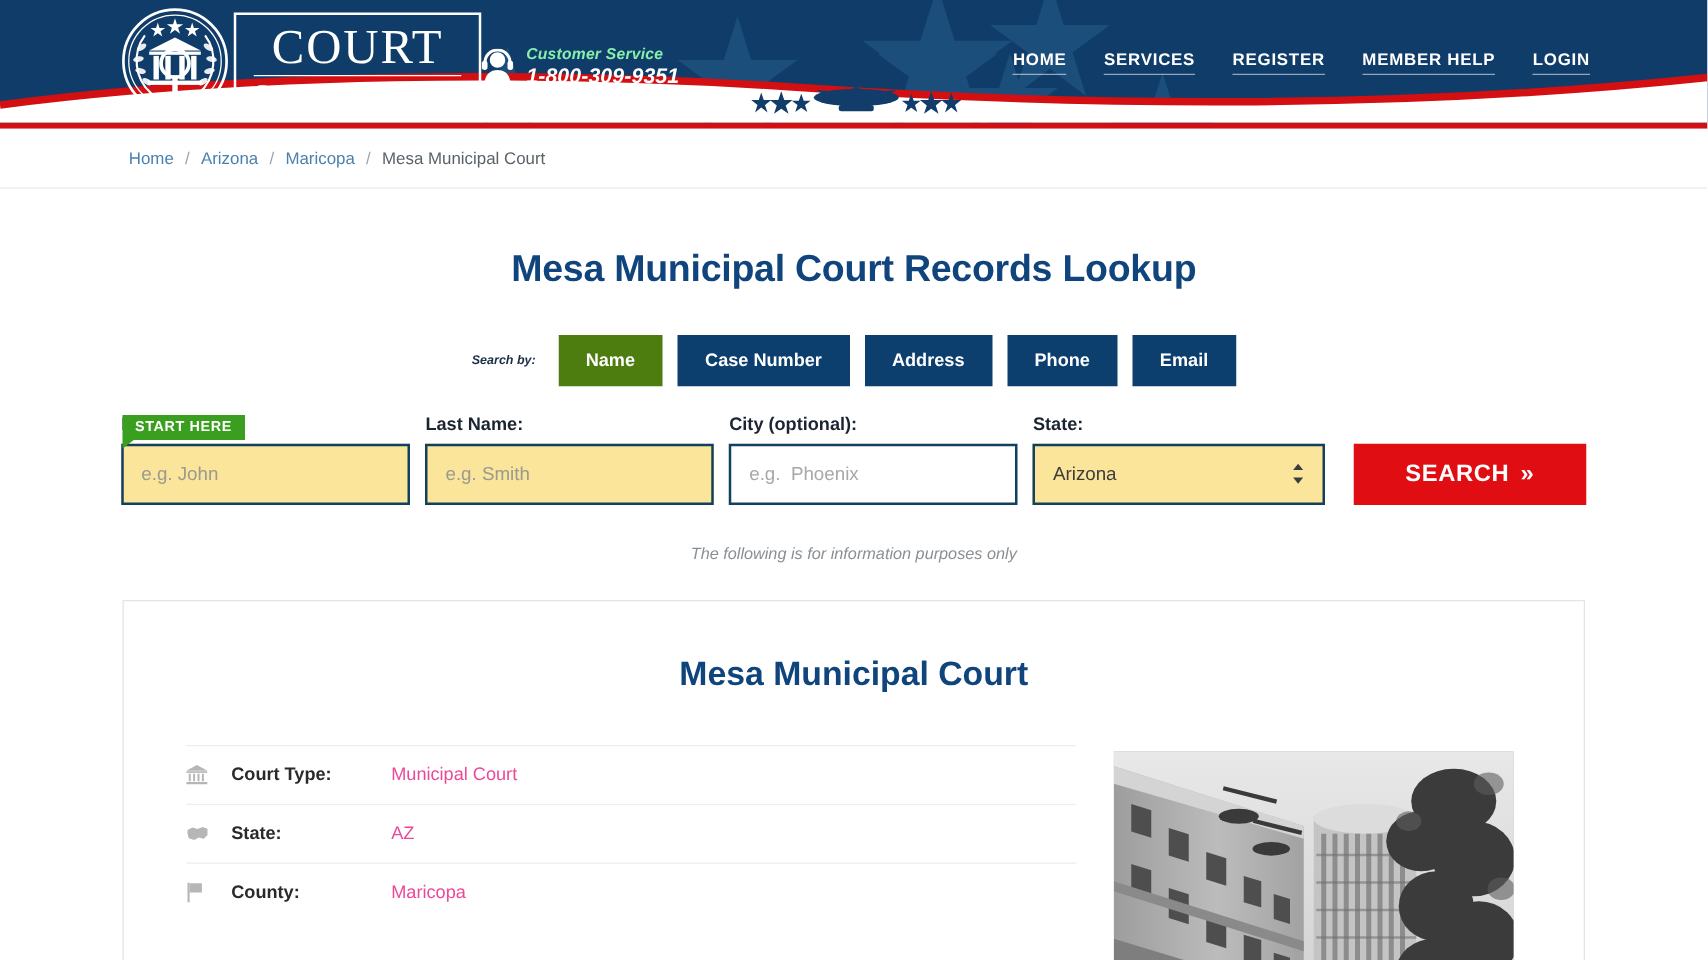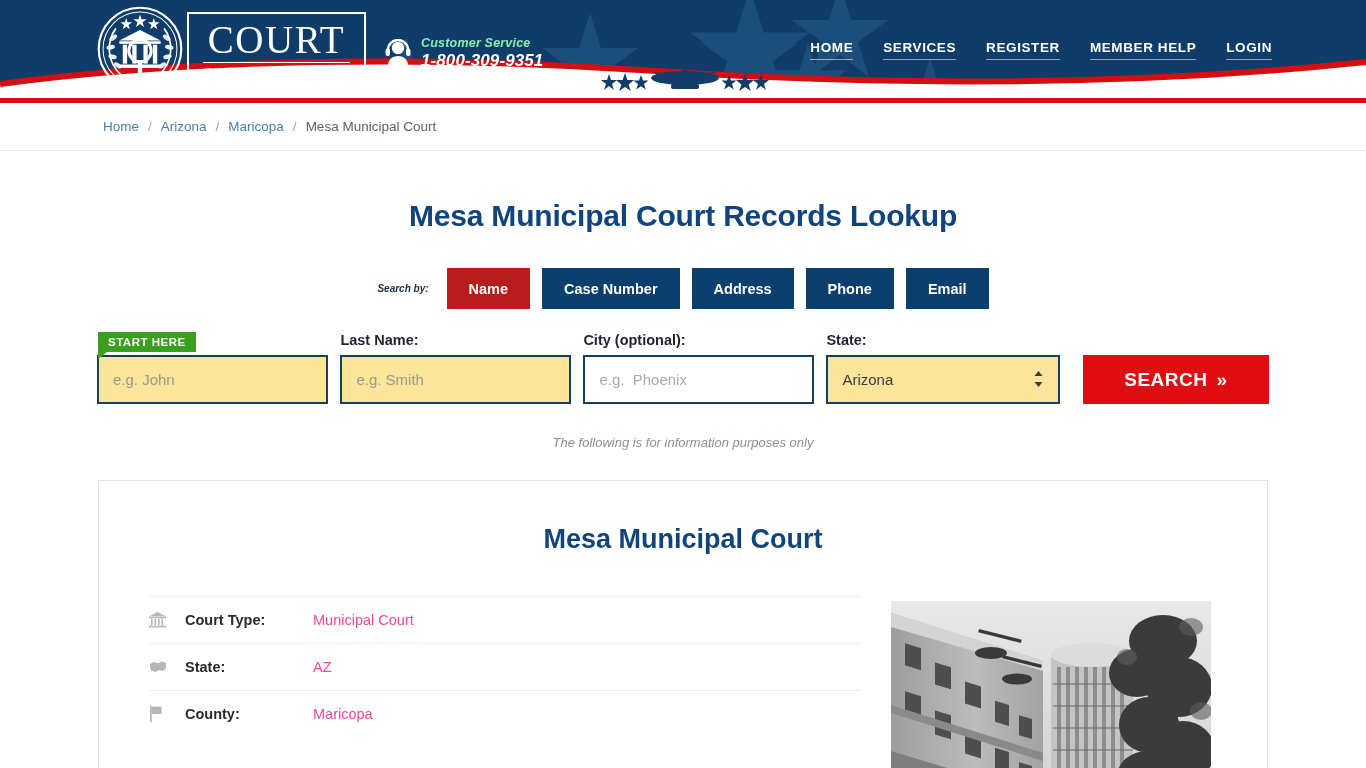--- a/index.html
+++ b/index.html
@@ -32,21 +32,21 @@
     padding: 6px 14px 5px 14px;
     margin-left: 4px;
     text-align: center;
   }
   .logo-court {
     font-family: "Liberation Serif", serif;
     color: #ffffff; font-size: 39px; line-height: 40px;
     letter-spacing: 1.5px; font-weight: 400;
   }
   .logo-sub {
-    color: #ffffff; font-size: 14px; letter-spacing: 5.2px;
+    color: #ffffff; font-size: 17px; letter-spacing: 5.2px;
     font-family: Liberation Serif, serif;
     border-top: 1.5px solid #ffffff; margin-top: 2px; padding-top: 3px;
   }
 
   .cs-block {
     position: absolute; left: 385px; top: 36px;
     display: flex; align-items: center; gap: 10px;
   }
   .cs-icon { width: 26px; height: 30px; }
   .cs-label {
@@ -101,21 +101,21 @@
     color: #1b2f45; margin-right: 6px;
   }
   .tab {
     background: #0d3f6e; color: #ffffff;
     font-size: 14.5px; font-weight: bold;
     padding: 0 22px; height: 41px;
     display: flex; align-items: center; justify-content: center;
     cursor: pointer; border: none;
     font-family: "Liberation Sans", sans-serif;
   }
-  .tab.active { background: #b91c1c; }
+  .tab.active { background: #4d7c0f; }
 
   
   .form-area { position: relative; width: 1366px; margin-top: 18px; }
   .start-here {
     position: absolute; left: 98px; top: 0;
     background: #3a9e1e; color: #fff;
     font-size: 11.5px; font-weight: bold; letter-spacing: .5px;
     padding: 4px 10px 4px 10px;
   }
   .start-here::after {

